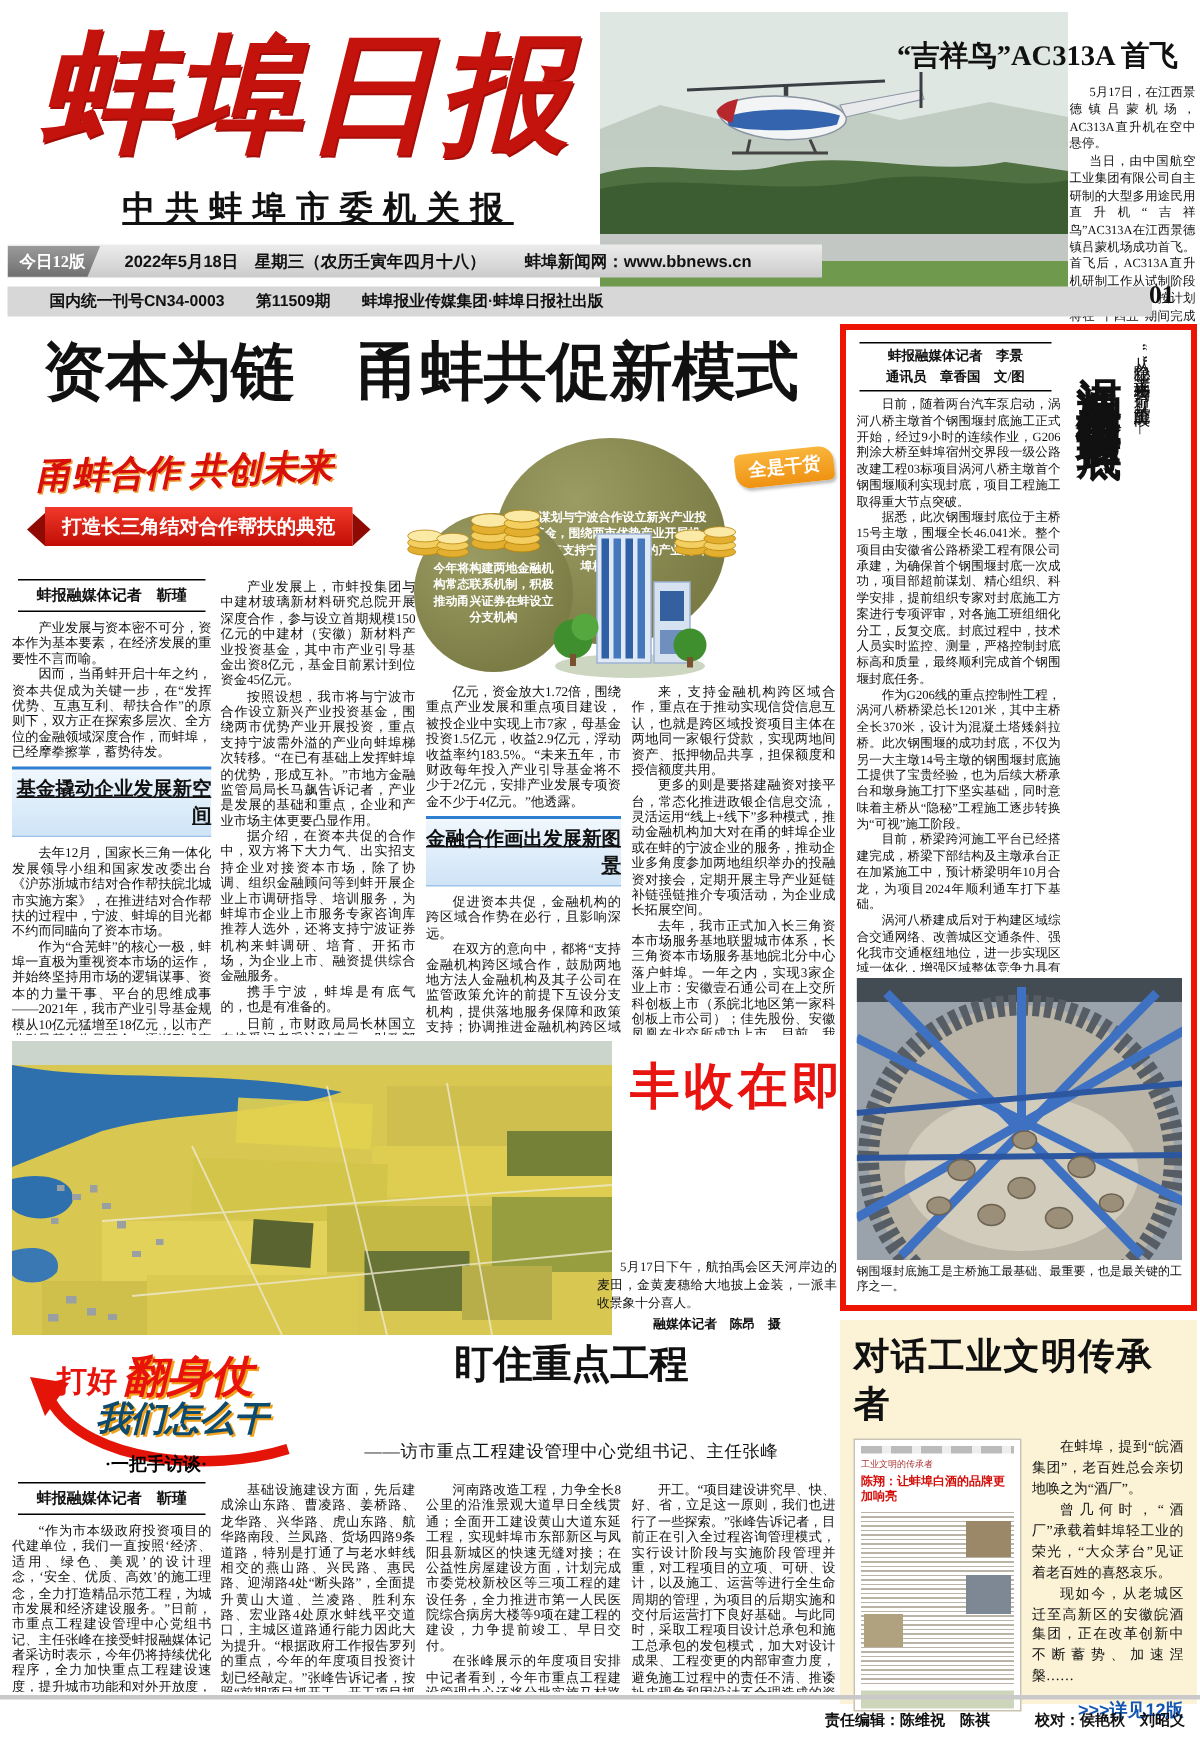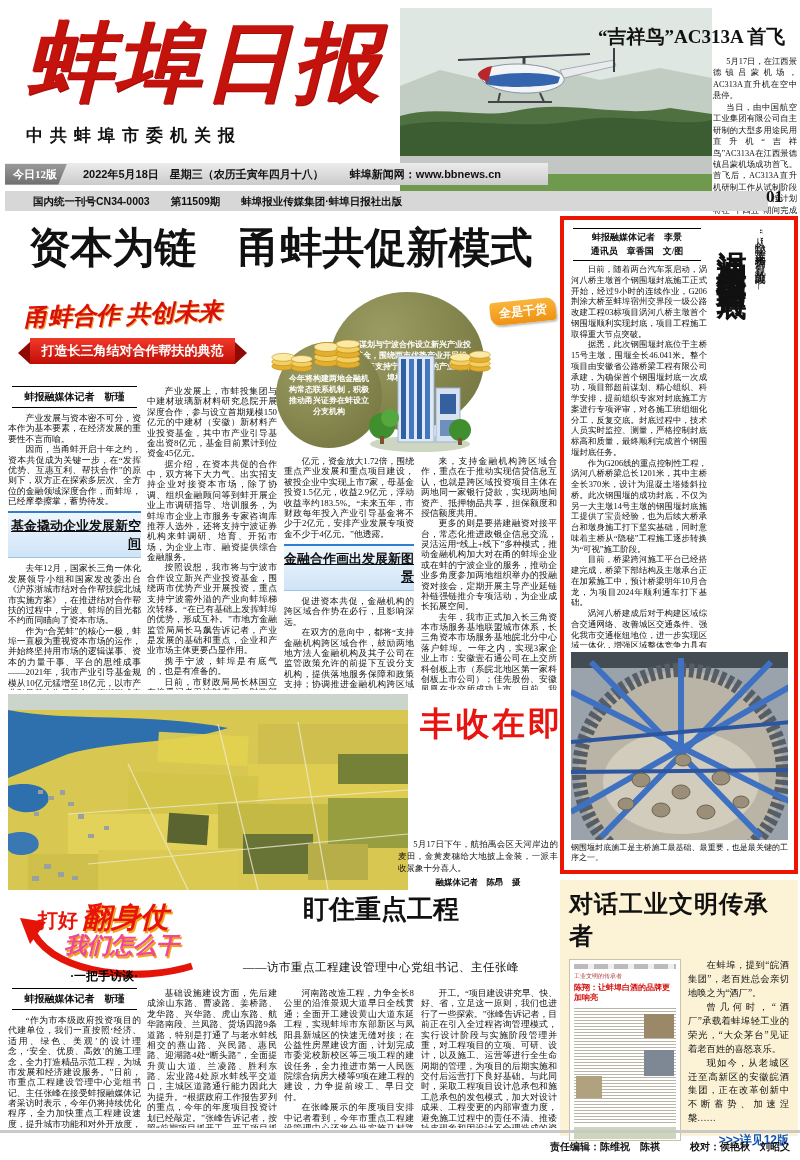--- a/index.html
+++ b/index.html
@@ -4,22 +4,22 @@
 <style>
   * { margin:0; padding:0; box-sizing:border-box; }
   html,body { width:800px; height:1160px; background:#fff; }
   body { position:relative; font-family:"Liberation Serif", serif; color:#111; overflow:hidden; }
   .abs { position:absolute; }
 
   
   .logo { left:26px; top:6px; width:372px; height:114px; font-size:86px; line-height:114px;
           font-weight:900; font-style:italic; color:#c4120c; letter-spacing:3px; white-space:nowrap;
           text-shadow:1px 1px 0 #a50d08; }
-  .org  { left:26px; top:124px; width:372px; text-align:left; font-weight:bold;
-          font-size:17px; letter-spacing:7px; }
+  .org  { left:26px; top:124px; width:372px; text-align:center; font-weight:bold;
+          font-size:22px; letter-spacing:7px;text-decoration:underline; }
   .heli-photo { left:400px; top:8px; width:312px; height:184px; overflow:hidden; }
   .heli-headline { left:598px; top:24px; width:200px; font-size:19px; font-weight:900;
           white-space:nowrap; font-family:"Liberation Serif",serif; }
   .heli-caption { left:713px; top:56px; width:84px; font-size:8.3px; line-height:1.38;
           text-align:justify; }
   .heli-caption p { text-indent:1.6em; }
   .heli-caption .credit { font-weight:bold; text-indent:0; text-align:right; margin-top:1px; }
 
   .datebar { left:5px; top:163px; width:543px; height:22px;
           background:linear-gradient(#ececec,#cbcbcb); display:flex; align-items:center; }
@@ -116,21 +116,21 @@
           font-family:"Liberation Sans",sans-serif; }
 
   
   .campaign { left:12px; top:898px; width:196px; height:92px; }
   .camp-arrow { position:absolute; left:0; top:4px; }
   .camp-line1 { position:absolute; left:26px; top:0; white-space:nowrap; }
   .camp-dahao { font-size:20px; font-weight:900; color:#e8140c; }
   .camp-fsz { font-size:29px; font-weight:900; font-style:italic; color:#e8140c;
           text-shadow:1.5px 1.5px 0 #f2a21a; }
   .camp-line2 { position:absolute; left:52px; top:32px; font-size:23px; font-weight:900;
-          font-style:italic; color:#ec4899; text-shadow:1.5px 1.5px 0 #f2a21a; white-space:nowrap; }
+          font-style:italic; color:#0c4a6e; text-shadow:1.5px 1.5px 0 #f2a21a; white-space:nowrap; }
   .camp-tag { position:absolute; left:58px; top:70px; font-size:12px; font-weight:bold; color:#000; }
 
   
   .bottom-headline { left:203px; top:894px; width:356px; text-align:center;
           font-family:"Liberation Sans",sans-serif; }
   .bh1 { font-size:26px; font-weight:900; line-height:1.18; }
   .bottom-subhead { left:203px; top:960px; width:356px; text-align:center; font-size:11.5px; letter-spacing:.5px; }
 
   .bot-col1 { left:8px;  top:988px; width:133px; height:140px; }
   .bot-col2 { left:147px; top:988px; width:130px; height:140px; }
@@ -258,22 +258,22 @@
   <div class="col lead-col1">
     <div class="byline-box">蚌报融媒体记者　靳瑾</div>
     <p>产业发展与资本密不可分，资本作为基本要素，在经济发展的重要性不言而喻。</p>
     <p>因而，当甬蚌开启十年之约，资本共促成为关键一步，在“发挥优势、互惠互利、帮扶合作”的原则下，双方正在探索多层次、全方位的金融领域深度合作，而蚌埠，已经摩拳擦掌，蓄势待发。</p>
     <div class="subhead">基金撬动企业发展新空间</div>
     <p>去年12月，国家长三角一体化发展领导小组和国家发改委出台《沪苏浙城市结对合作帮扶皖北城市实施方案》，在推进结对合作帮扶的过程中，宁波、蚌埠的目光都不约而同瞄向了资本市场。</p>
     <p>作为“合芜蚌”的核心一极，蚌埠一直极为重视资本市场的运作，并始终坚持用市场的逻辑谋事、资本的力量干事、平台的思维成事——2021年，我市产业引导基金规模从10亿元猛增至18亿元，以市产业引导基金为母基金，逐渐形成产业投资、创业创新和基础设施投资三类子基金群的“1+3”基金管理体系，目前基金总规模341.5亿元。从基金分布来看，聚焦电子信息、高端装备制造、生物化工和硅基新材料等重点产业投资68.5亿元，支持项目139个，特别是在新材料</p>
   </div>
   <div class="col lead-col2">
     <p>产业发展上，市蚌投集团与中建材玻璃新材料研究总院开展深度合作，参与设立首期规模150亿元的中建材（安徽）新材料产业投资基金，其中市产业引导基金出资8亿元，基金目前累计到位资金45亿元。</p>
+    <p>按照设想，我市将与宁波市合作设立新兴产业投资基金，围绕两市优势产业开展投资，重点支持宁波需外溢的产业向蚌埠梯次转移。“在已有基础上发挥蚌埠的优势，形成互补。”市地方金融监管局局长马飙告诉记者，产业是发展的基础和重点，企业和产业市场主体更要凸显作用。</p>
     <p>据介绍，在资本共促的合作中，双方将下大力气、出实招支持企业对接资本市场，除了协调、组织金融顾问等到蚌开展企业上市调研指导、培训服务，为蚌埠市企业上市服务专家咨询库推荐人选外，还将支持宁波证券机构来蚌调研、培育、开拓市场，为企业上市、融资提供综合金融服务。</p>
-    <p>按照设想，我市将与宁波市合作设立新兴产业投资基金，围绕两市优势产业开展投资，重点支持宁波需外溢的产业向蚌埠梯次转移。“在已有基础上发挥蚌埠的优势，形成互补。”市地方金融监管局局长马飙告诉记者，产业是发展的基础和重点，企业和产业市场主体更要凸显作用。</p>
     <p>携手宁波，蚌埠是有底气的，也是有准备的。</p>
     <p>日前，市财政局局长林国立在接受记者采访时表示，财政部门已经清理整合市级10个部门的18项产业政策，“集中力量办大事”。截至目前，已利用政府资金17.4亿元，撬动社会资本投资29.9</p>
   </div>
   <div class="col lead-col3">
     <p>亿元，资金放大1.72倍，围绕重点产业发展和重点项目建设，被投企业中实现上市7家，母基金投资1.5亿元，收益2.9亿元，浮动收益率约183.5%。“未来五年，市财政每年投入产业引导基金将不少于2亿元，安排产业发展专项资金不少于4亿元。”他透露。</p>
     <div class="subhead">金融合作画出发展新图景</div>
     <p>促进资本共促，金融机构的跨区域合作势在必行，且影响深远。</p>
     <p>在双方的意向中，都将“支持金融机构跨区域合作，鼓励两地地方法人金融机构及其子公司在监管政策允许的前提下互设分支机构，提供落地服务保障和政策支持；协调推进金融机构跨区域交流，鼓励两地金融机构开展结对合作”作为重要内容。</p>
 
   </div>

